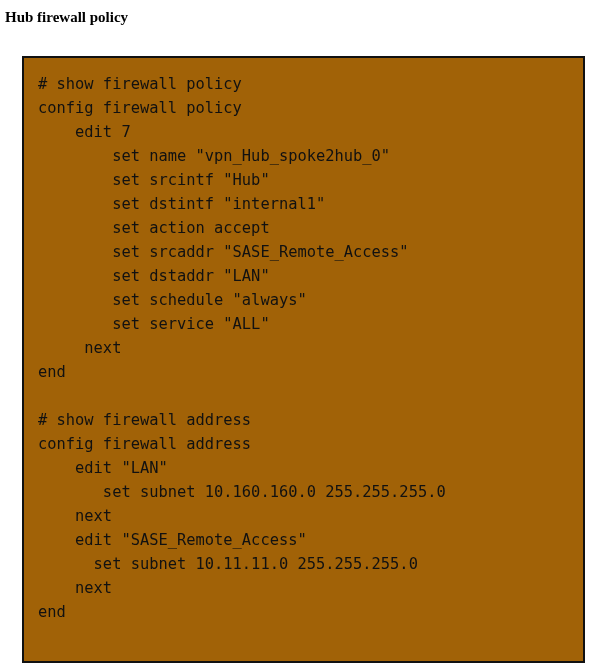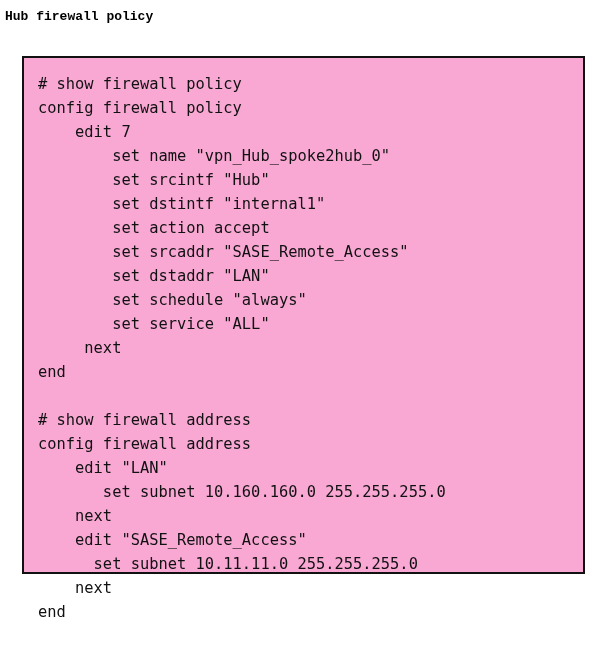--- a/index.html
+++ b/index.html
@@ -13,38 +13,38 @@
     position: relative;
     overflow: hidden;
     font-family: "Liberation Sans", sans-serif;
     -webkit-font-smoothing: antialiased;
   }
 
   #page-title {
     position: absolute;
     left: 5px;
     top: 4px;
-    font-family: Liberation Mono, monospace;
+    font-family: Liberation Serif, serif;
     font-weight: bold;
-    font-size: 13px;
+    font-size: 15px;
     line-height: 26px;
     color: #000000;
     letter-spacing: 0px;
     white-space: pre;
   }
 
   #code-box {
     position: absolute;
     left: 22px;
     top: 56px;
     width: 563px;
-    height: 518px;
+    height: 607px;
     box-sizing: border-box;
     border: 2.2px solid #111111;
-    background: #f9a8d4;
+    background: #a16207;
   }
 
   #code-listing {
     position: absolute;
     left: 14px;
     top: 14px;
     margin: 0;
     padding: 0;
     font-family: "DejaVu Sans Mono", monospace;
     font-size: 15.4px;

